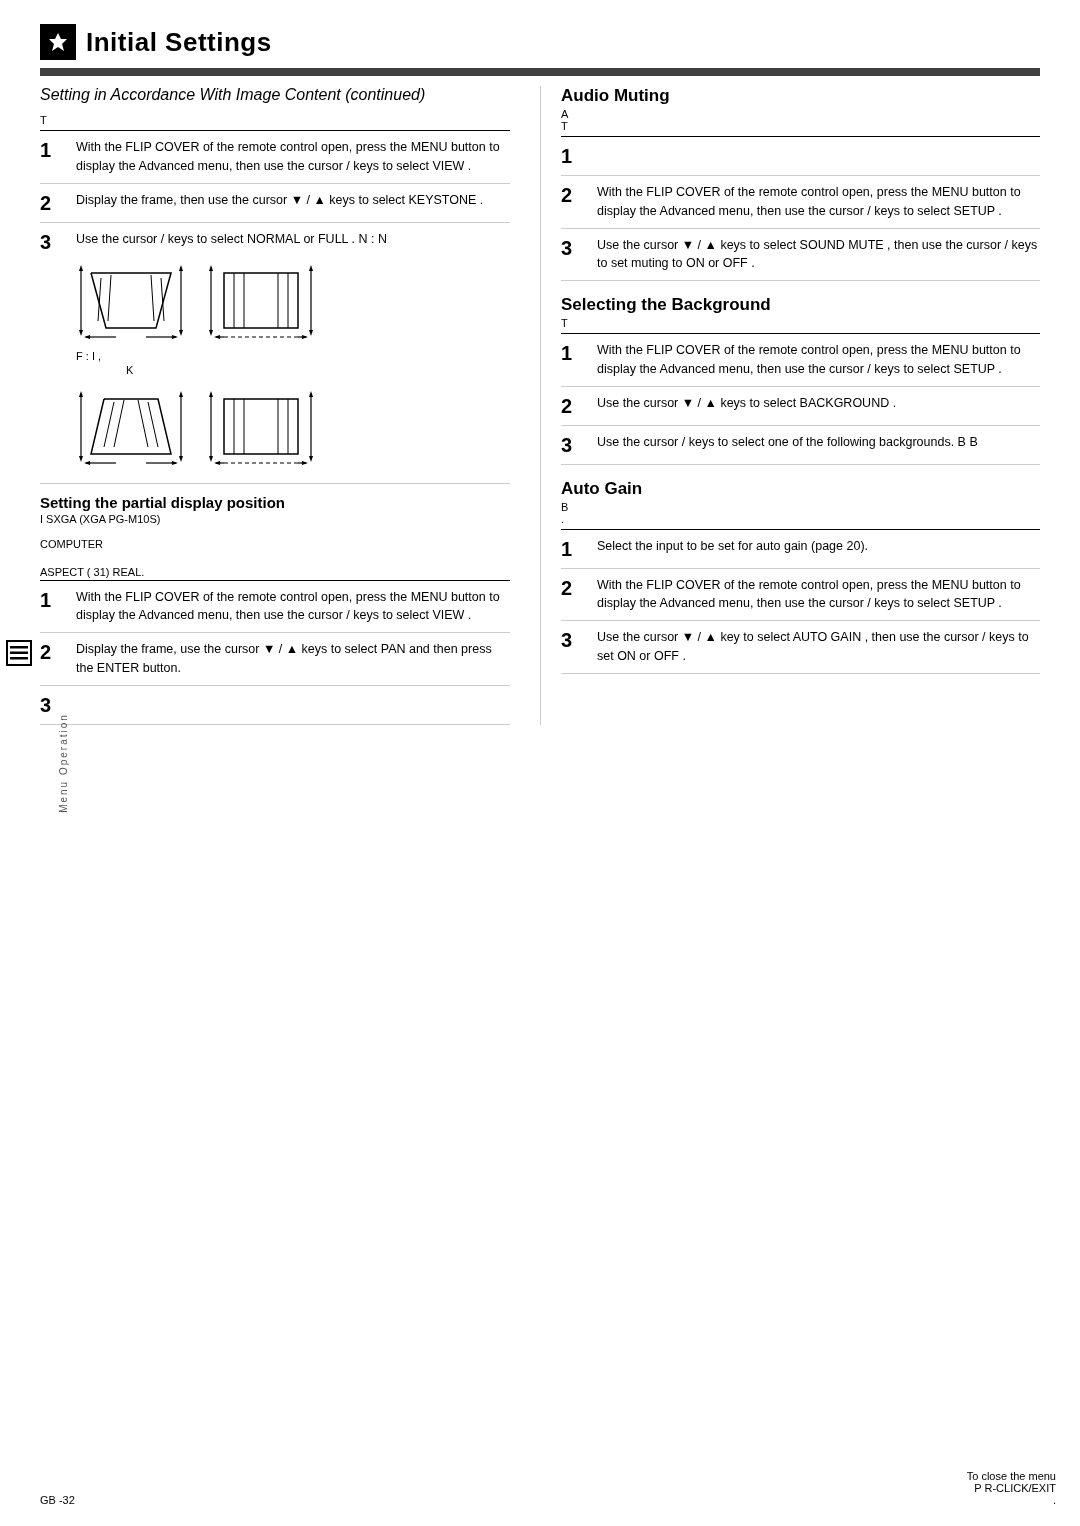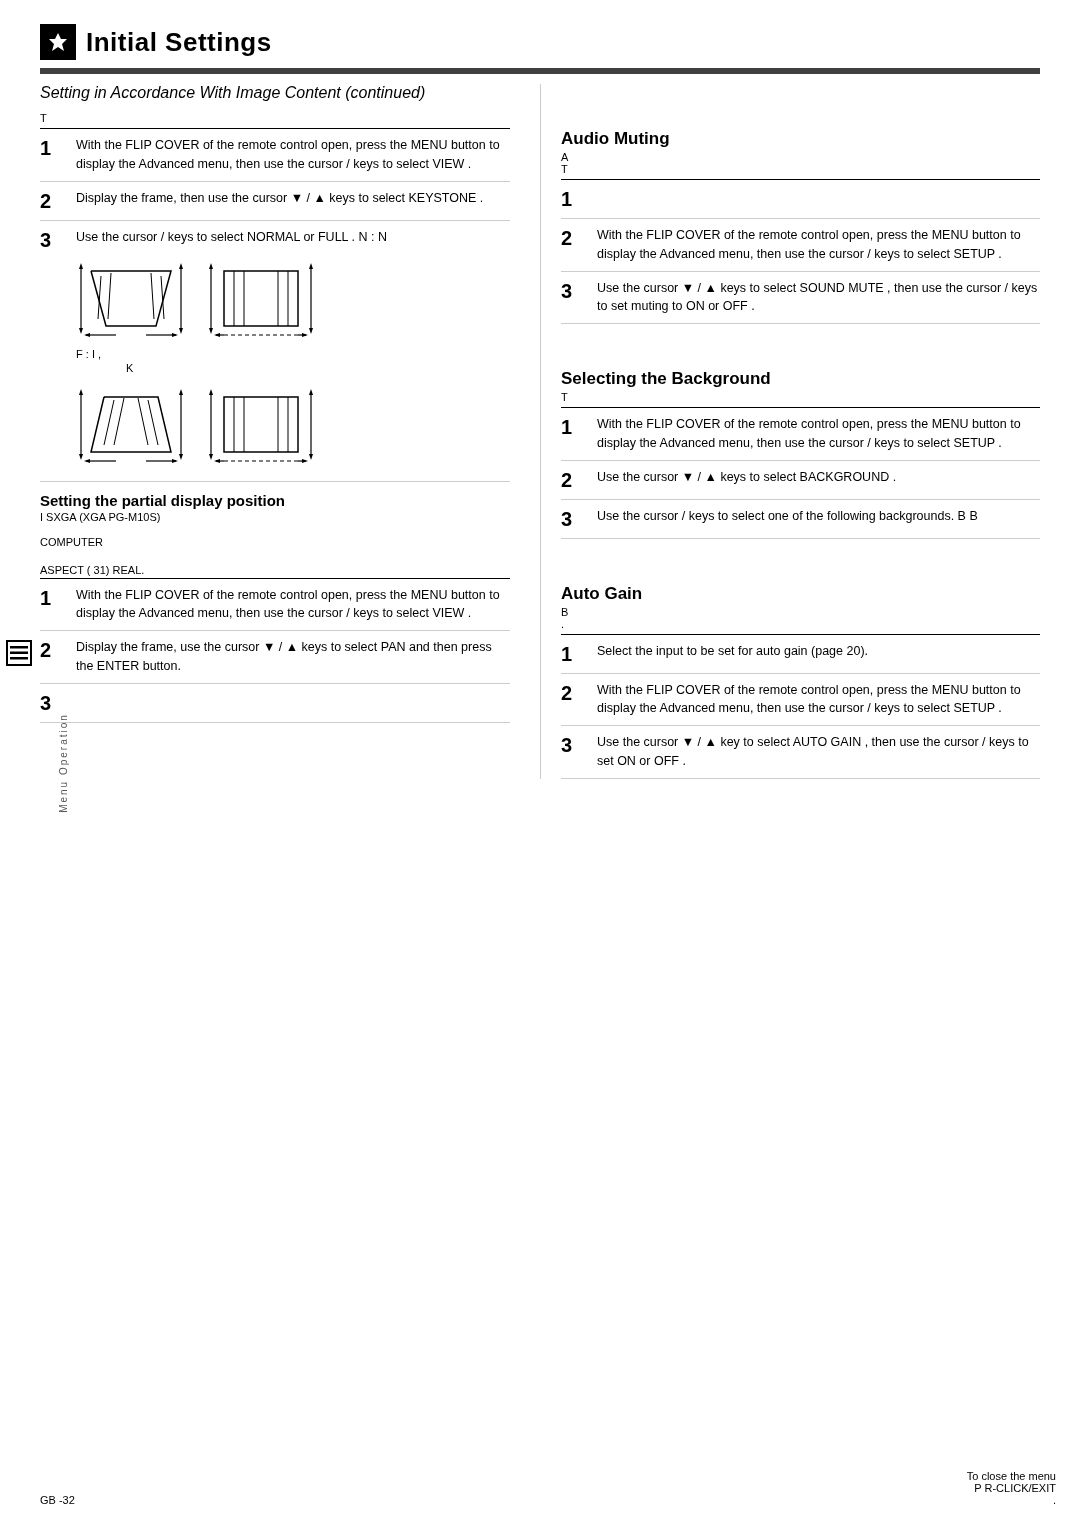--- a/index.html
+++ b/index.html
@@ -15,21 +15,21 @@
     .page {
       width: 1080px;
       min-height: 1526px;
       padding: 24px 40px 40px 40px;
       position: relative;
     }
     
     .page-header {
       display: flex;
       align-items: center;
-      border-bottom: 6px solid #404040;
+      border-bottom: 8px solid #404040;
       padding-bottom: 8px;
       margin-bottom: 10px;
     }
     .header-icon {
       width: 36px;
       height: 36px;
       background: #000;
       display: flex;
       align-items: center;
       justify-content: center;
@@ -62,21 +62,20 @@
     }
     .subtitle {
       font-style: italic;
       font-size: 16px;
       margin-bottom: 10px;
     }
     .section-title {
       font-size: 17px;
       font-weight: bold;
       margin-bottom: 2px;
-      margin-top: 45px;
     }
     .section-sub {
       font-size: 11px;
       margin-bottom: 4px;
     }
     .section-divider {
       border: none;
       border-top: 1px solid #000;
       margin: 0 0 0 0;
     }

